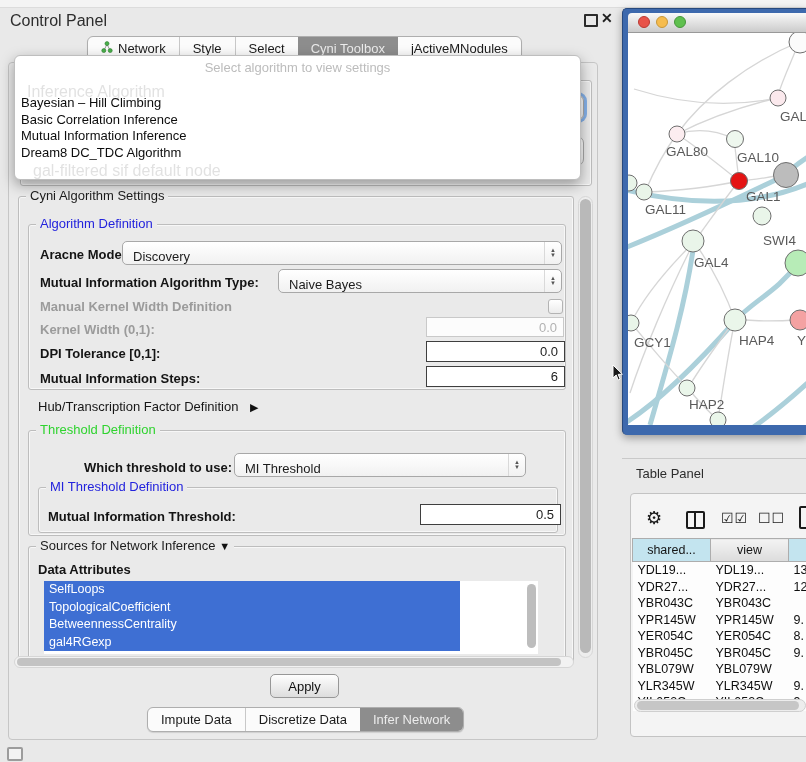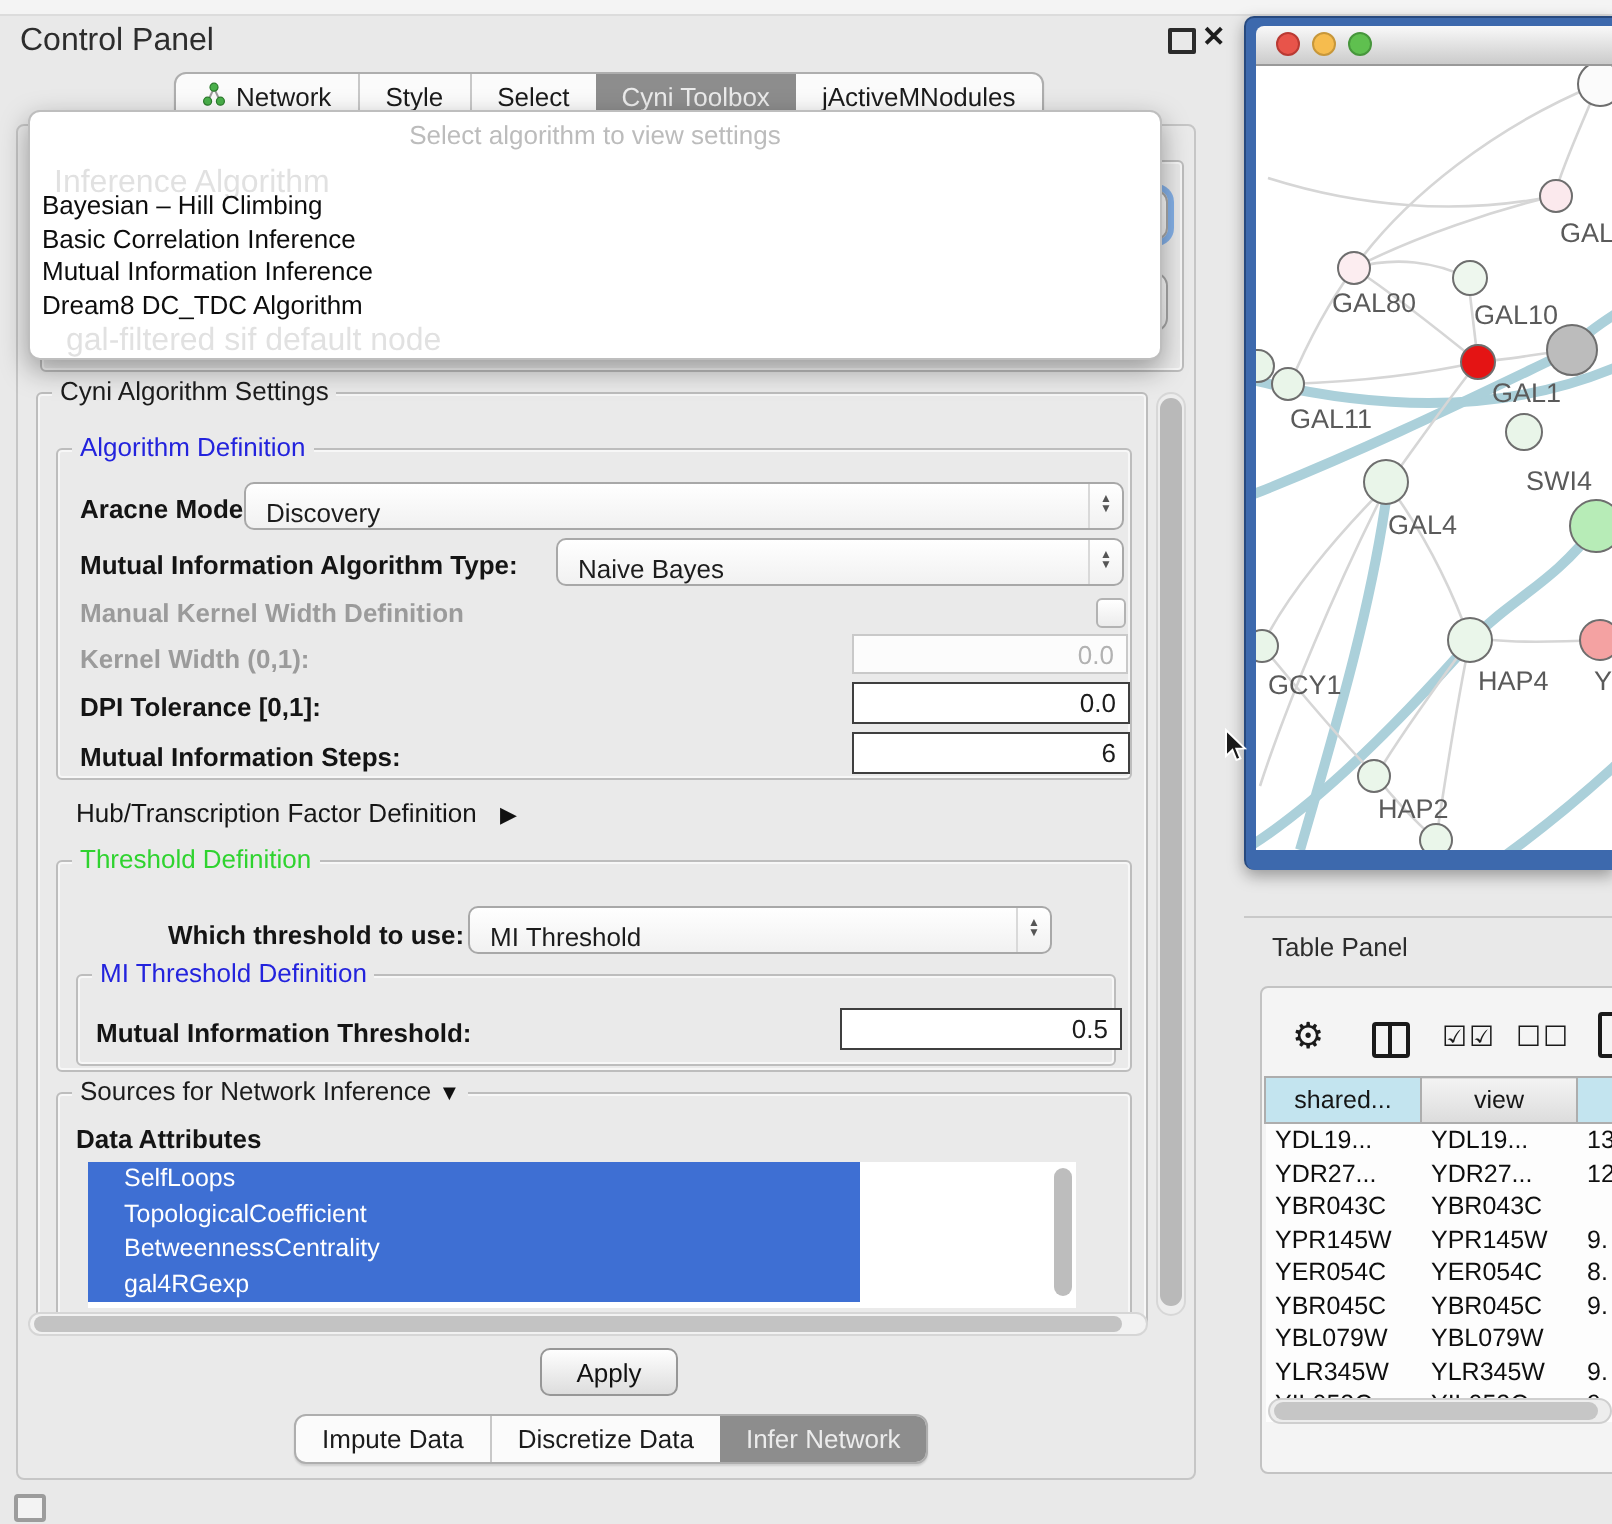--- a/index.html
+++ b/index.html
@@ -37,21 +37,21 @@
   
   .popup{left:14px;top:55px;width:565px;height:123px;background:#ffffff;border:1px solid #bebebe;border-radius:6px;
          box-shadow:0 5px 14px rgba(0,0,0,0.35);z-index:6;}
   .popup .ph{text-align:center;color:#bcbcbc;font-size:13px;margin-top:4px;height:16px;}
   .popup .items{margin-top:19px;}
   .popup .items .it{height:16.5px;line-height:16.5px;padding-left:6px;font-size:13px;color:#0d0d0d;}
   .popup .items .it.b{font-weight:bold;}
   .ghost{position:absolute;font-size:16px;color:rgba(70,70,70,0.16);white-space:nowrap;}
   
   .attr-list{left:44px;top:581px;width:494px;height:73px;background:#ffffff;overflow:hidden;}
-  .attr-list .ai{height:17.5px;line-height:17.5px;background:#3e6fd3;color:#ffffff;font-size:12.5px;padding-left:18px;width:386px;box-sizing:border-box;}
+  .attr-list .ai{height:17.5px;line-height:17.5px;background:#3e6fd3;color:#ffffff;font-size:12.5px;padding-left:5px;width:416px;box-sizing:border-box;}
   .attr-vthumb{position:absolute;right:2px;top:3px;width:9px;height:64px;background:#bdbdbd;border-radius:5px;}
   
   .vscroll{left:578px;top:196px;width:15px;height:462px;background:#ededed;border:1px solid #d7d7d7;border-radius:8px;box-sizing:border-box;}
   .vthumb{position:absolute;left:1px;top:2px;width:11px;height:454px;background:#b9b9b9;border-radius:6px;}
   .hscroll{left:14px;top:656px;width:560px;height:12px;background:#f2f2f2;border:1px solid #d6d6d6;border-radius:7px;box-sizing:border-box;}
   .hthumb{position:absolute;left:2px;top:1px;width:544px;height:8px;background:#c3c3c3;border-radius:5px;}
   .btn{display:flex;align-items:center;justify-content:center;background:linear-gradient(#fefefe,#dddddd);
        border:1px solid #979797;border-radius:5px;font-size:13px;color:#111;}
   .mini-square{left:7px;top:747px;width:12px;height:10px;border:2px solid #9c9c9c;border-radius:2px;background:#f3f3f3;}
   

